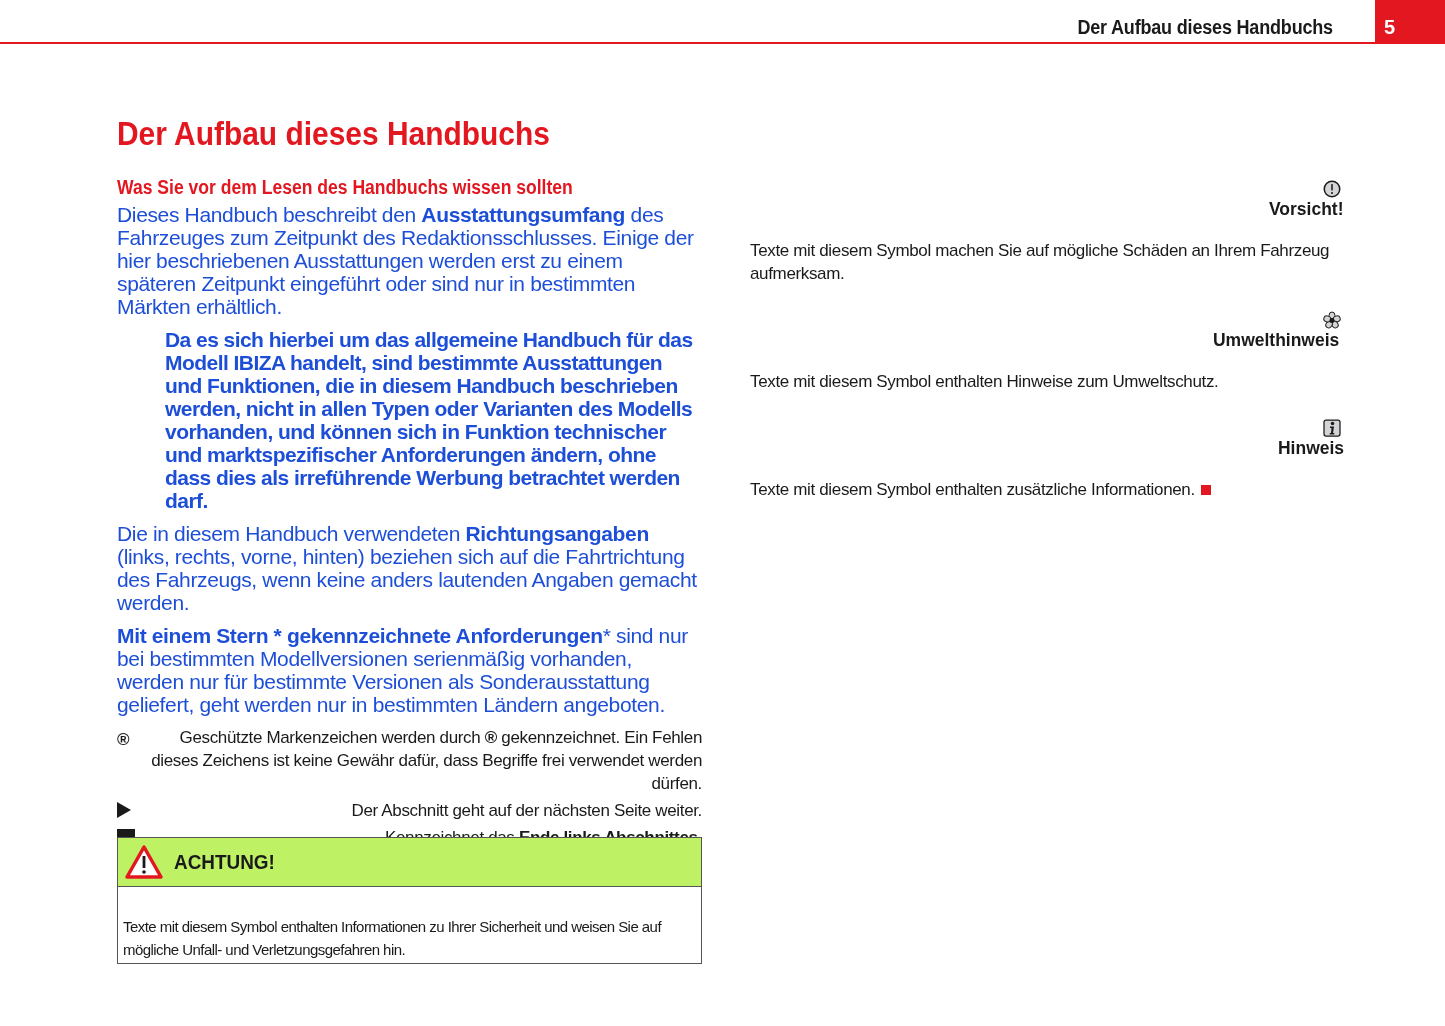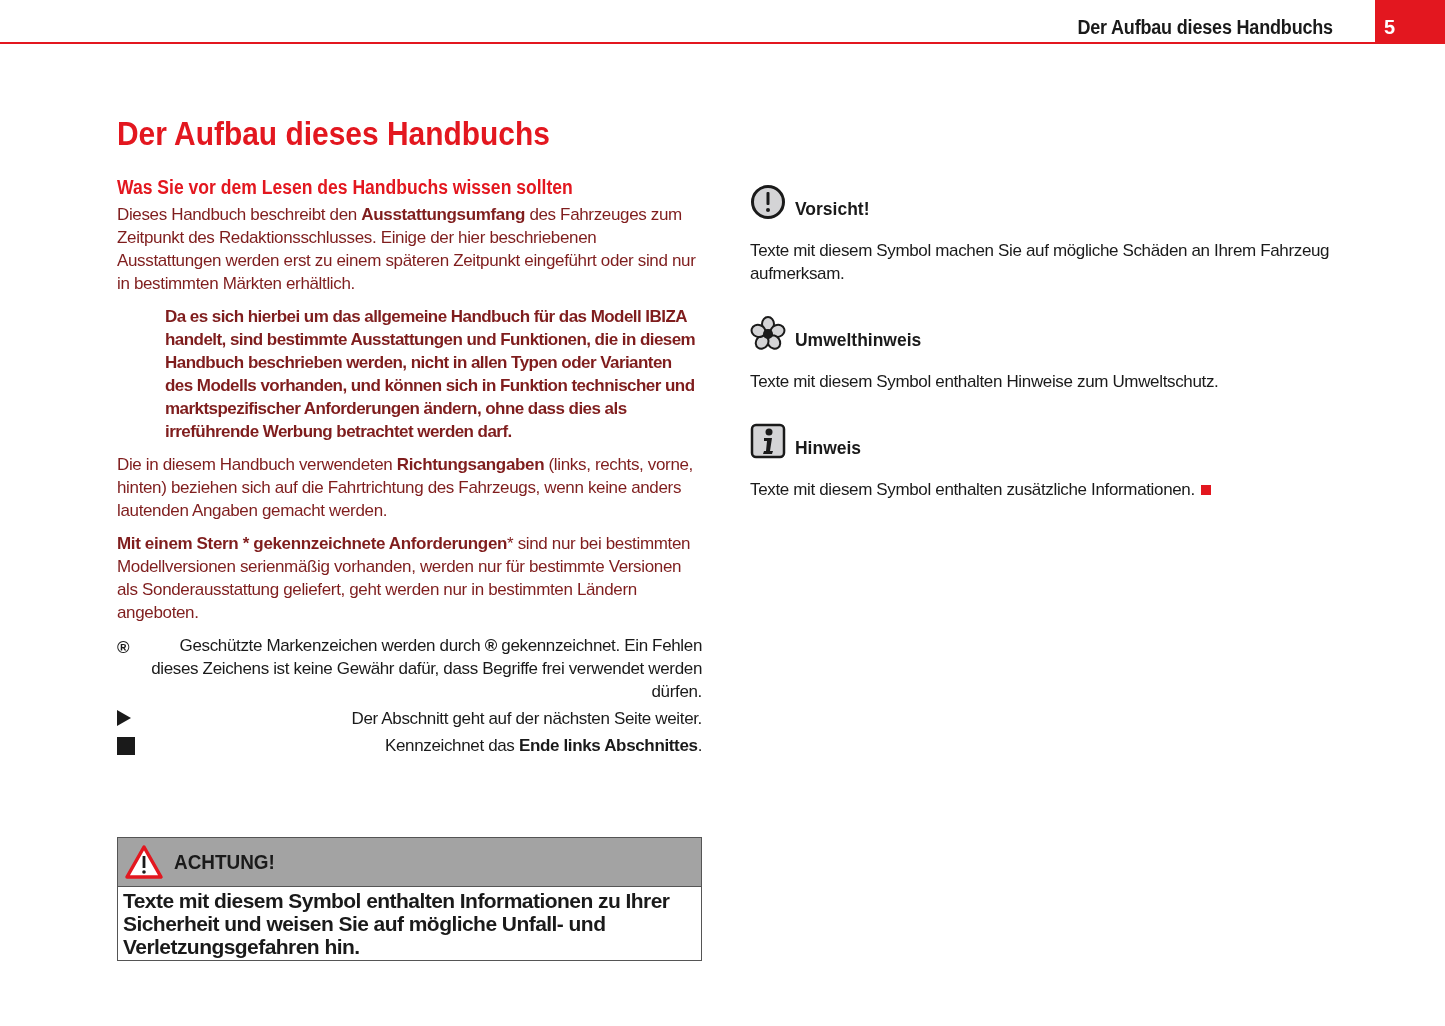--- a/index.html
+++ b/index.html
@@ -30,46 +30,46 @@
     transform: scaleX(0.88); transform-origin: left center; white-space: nowrap;
   }
   .left-col {
     position: absolute; left: 117px; top: 176px; width: 585px;
   }
   .section-heading {
     margin: 0 0 4px 0; font-size: 19.5px; font-weight: bold; color: #e3171f;
     transform: scaleX(0.9); transform-origin: left center; white-space: nowrap;
   }
   .para {
-    margin: 0 0 10px 0; font-size: 17px; line-height: 23px; color: #7f1d1d;
+    margin: 0 0 10px 0; font-size: 21px; line-height: 23px; color: #1d4ed8;
     letter-spacing: -0.35px;
   }
   .para b { font-weight: bold; }
   .para.bold { font-weight: bold; letter-spacing: -0.55px; margin-left: 48px; }
   .legend-list { margin: 0; padding: 0; list-style: none; }
   .legend-item { display: flex; font-size: 17px; line-height: 23px; letter-spacing: -0.35px; margin-bottom: 4px; }
   .legend-symbol { width: 34px; flex: 0 0 34px; display: flex; align-items: flex-start; padding-top: 2px; }
   .legend-text { flex: 1; text-align: right; }
   .tri { width: 0; height: 0; border-top: 8px solid transparent; border-bottom: 8px solid transparent; border-left: 14px solid #1a1a1a; margin-top: 1px; }
   .sq { width: 18px; height: 18px; background: #1a1a1a; margin-top: 1px; }
   .reg { font-weight: bold; font-size: 17px; }
   .warning-box {
     position: absolute; left: 117px; top: 837px; width: 583px; border: 1px solid #555;
   }
   .warning-head {
-    background: #a3a3a3; height: 48px; display: flex; align-items: center; border-bottom: 1px solid #555;
+    background: #bef264; height: 48px; display: flex; align-items: center; border-bottom: 1px solid #555;
   }
   .warning-head svg { margin-left: 6px; }
   .warning-title { margin-left: 10px; font-size: 21px; font-weight: bold; transform: scaleX(0.9); transform-origin: left center; }
   .warning-body {
-    padding: 2px 5px 2px 5px; font-size: 21px; line-height: 23px; font-weight: bold; letter-spacing: -0.55px;
+    padding: 2px 5px 2px 5px; font-size: 15px; line-height: 23px; font-weight: normal; letter-spacing: -0.55px; margin-top: 26px;
   }
   .right-col { position: absolute; left: 750px; top: 180px; width: 600px; }
   .note { margin-bottom: 26px; }
-  .note-head { display: flex; align-items: flex-end; height: 40px; }
+  .note-head { display: flex; align-items: flex-end; height: 40px; flex-direction: column; }
   .note-head svg { display: block; }
   .note-title { margin-left: 9px; font-size: 19px; font-weight: bold; line-height: 22px; transform: scaleX(0.92); transform-origin: left center; white-space: nowrap; }
   .note-text { font-size: 17px; line-height: 23px; letter-spacing: -0.35px; margin-top: 19px; }
   .end-mark { display: inline-block; width: 10px; height: 10px; background: #e3171f; margin-left: 6px; }
 </style>
 </head>
 <body>
 
 <div class="running-header">
   <div class="header-rule"></div>

